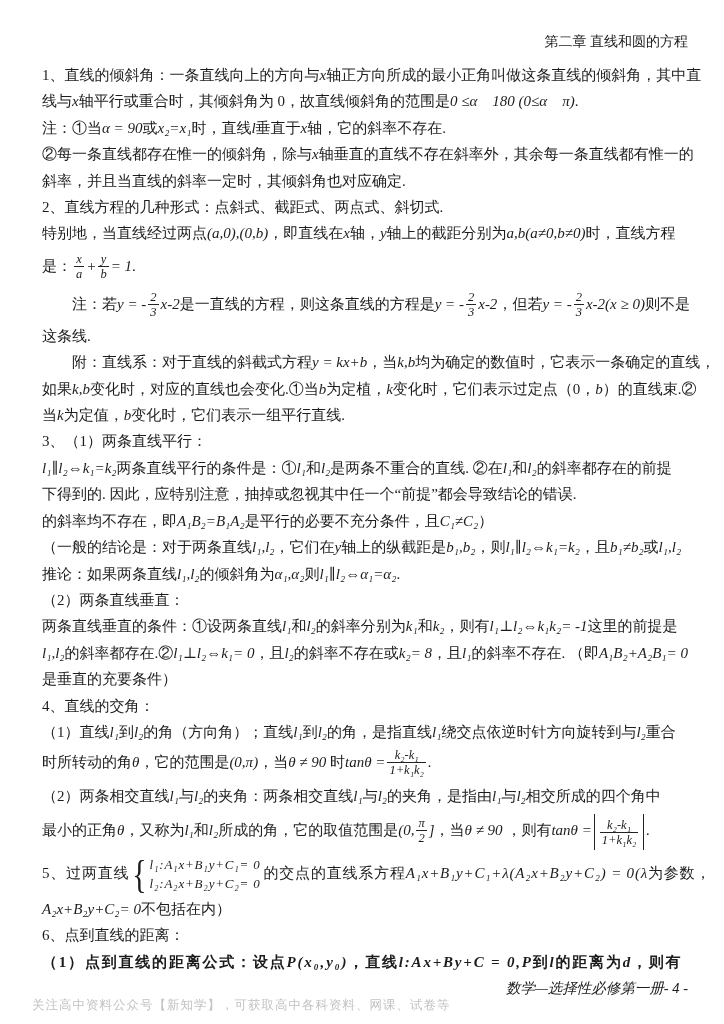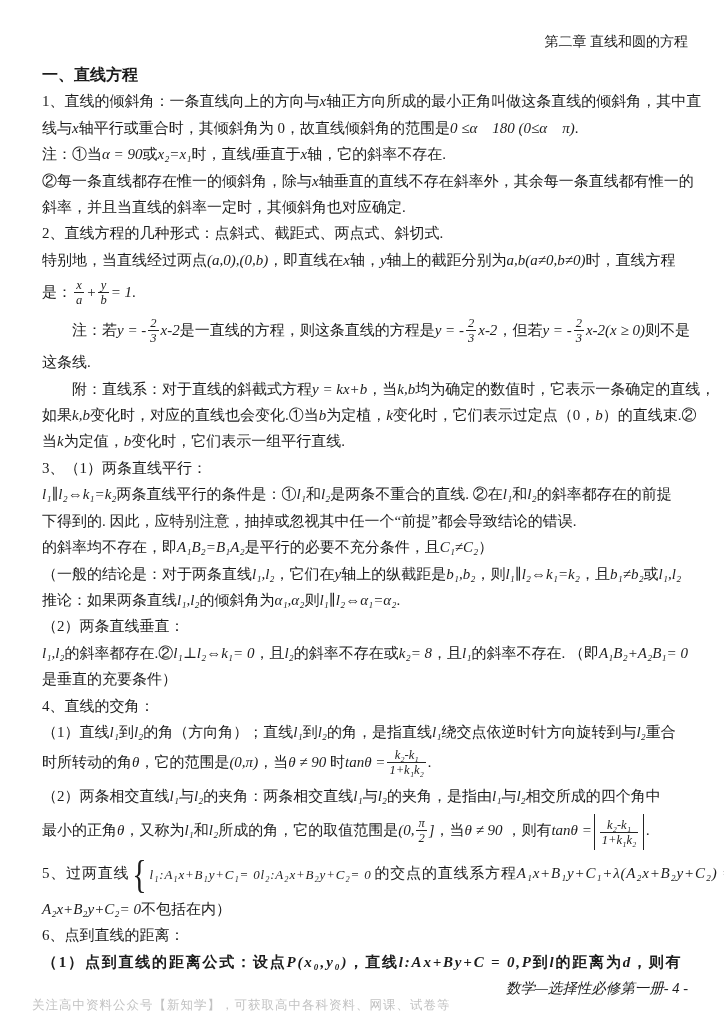--- a/index.html
+++ b/index.html
@@ -46,37 +46,36 @@
   .abs{
     display:inline-block;vertical-align:middle;
     border-left:1.3px solid #222;border-right:1.3px solid #222;
     padding:1px 3px;margin:0 2px;
   }
   .cases{display:inline-flex;align-items:center;vertical-align:middle;margin:0 3px;}
   .cases .brace{
     display:inline-block;font-size:30px;font-weight:300;font-style:normal;
     transform:scaleY(1.35);margin-right:2px;line-height:1;
   }
-  .cases .rows{display:inline-flex;flex-direction:row;}
+  .cases .rows{display:inline-flex;flex-direction:column;}
   .cases .row{display:block;font-size:13px;line-height:1.5;font-style:italic;}
   .footer-page{
     position:absolute;right:36px;bottom:26px;
     font-style:italic;font-size:14.5px;color:#1c1c1c;
   }
   .watermark{
     position:absolute;left:32px;bottom:10px;
     color:#c2c2c2;font-size:12.5px;letter-spacing:1px;
   }
 </style>
 </head>
 <body>
 
 <div class="page">
   <div class="doc-title">第二章 直线和圆的方程</div>
-  <div class="doc-heading">一、直线方程</div>
   <div id="doc-lines">
       <div class="line"><span>1、直线的倾斜角：一条直线向上的方向与</span><span class="m">x</span><span>轴正方向所成的最小正角叫做这条直线的倾斜角，其中直</span></div>
       <div class="line"><span>线与</span><span class="m">x</span><span>轴平行或重合时，其倾斜角为 0，故直线倾斜角的范围是</span><span class="m">0 ≤α</span><span>　</span><span class="m">180 (0≤α</span><span>　</span><span class="m">π)</span><span>.</span></div>
       <div class="line"><span>注：①当</span><span class="m">α = 90</span><span>或</span><span class="m">x₂=x₁</span><span>时，直线</span><span class="m">l</span><span>垂直于</span><span class="m">x</span><span>轴，它的斜率不存在.</span></div>
       <div class="line"><span>②每一条直线都存在惟一的倾斜角，除与</span><span class="m">x</span><span>轴垂直的直线不存在斜率外，其余每一条直线都有惟一的</span></div>
       <div class="line"><span>斜率，并且当直线的斜率一定时，其倾斜角也对应确定.</span></div>
       <div class="line"><span>2、直线方程的几种形式：点斜式、截距式、两点式、斜切式.</span></div>
       <div class="line"><span>特别地，当直线经过两点</span><span class="m">(a,0),(0,b)</span><span>，即直线在</span><span class="m">x</span><span>轴，</span><span class="m">y</span><span>轴上的截距分别为</span><span class="m">a,b(a≠0,b≠0)</span><span>时，直线方程</span></div>
       <div class="line tall"><span>是：</span><span class="frac"><span class="num">x</span><span class="den">a</span></span><span class="m">+</span><span class="frac"><span class="num">y</span><span class="den">b</span></span><span class="m">= 1</span><span>.</span></div>
       <div class="line tall ind2"><span>注：若</span><span class="m">y = -</span><span class="frac"><span class="num">2</span><span class="den">3</span></span><span class="m">x-2</span><span>是一直线的方程，则这条直线的方程是</span><span class="m">y = -</span><span class="frac"><span class="num">2</span><span class="den">3</span></span><span class="m">x-2</span><span>，但若</span><span class="m">y = -</span><span class="frac"><span class="num">2</span><span class="den">3</span></span><span class="m">x-2(x ≥ 0)</span><span>则不是</span></div>
@@ -84,20 +83,21 @@
       <div class="line ind2"><span>附：直线系：对于直线的斜截式方程</span><span class="m">y = kx+b</span><span>，当</span><span class="m">k,b</span><span>均为确定的数值时，它表示一条确定的直线，</span></div>
       <div class="line"><span>如果</span><span class="m">k,b</span><span>变化时，对应的直线也会变化.①当</span><span class="m">b</span><span>为定植，</span><span class="m">k</span><span>变化时，它们表示过定点（0，</span><span class="m">b</span><span>）的直线束.②</span></div>
       <div class="line"><span>当</span><span class="m">k</span><span>为定值，</span><span class="m">b</span><span>变化时，它们表示一组平行直线.</span></div>
       <div class="line"><span>3、（1）两条直线平行：</span></div>
       <div class="line"><span class="m">l₁∥l₂⇔k₁=k₂</span><span>两条直线平行的条件是：①</span><span class="m">l₁</span><span>和</span><span class="m">l₂</span><span>是两条不重合的直线. ②在</span><span class="m">l₁</span><span>和</span><span class="m">l₂</span><span>的斜率都存在的前提</span></div>
       <div class="line"><span>下得到的. 因此，应特别注意，抽掉或忽视其中任一个“前提”都会导致结论的错误.</span></div>
       <div class="line"><span>的斜率均不存在，即</span><span class="m">A₁B₂=B₁A₂</span><span>是平行的必要不充分条件，且</span><span class="m">C₁≠C₂</span><span>）</span></div>
       <div class="line"><span>（一般的结论是：对于两条直线</span><span class="m">l₁,l₂</span><span>，它们在</span><span class="m">y</span><span>轴上的纵截距是</span><span class="m">b₁,b₂</span><span>，则</span><span class="m">l₁∥l₂⇔k₁=k₂</span><span>，且</span><span class="m">b₁≠b₂</span><span>或</span><span class="m">l₁,l₂</span></div>
       <div class="line"><span>推论：如果两条直线</span><span class="m">l₁,l₂</span><span>的倾斜角为</span><span class="m">α₁,α₂</span><span>则</span><span class="m">l₁∥l₂⇔α₁=α₂</span><span>.</span></div>
       <div class="line"><span>（2）两条直线垂直：</span></div>
+      <div class="line"><span>两条直线垂直的条件：①设两条直线</span><span class="m">l₁</span><span>和</span><span class="m">l₂</span><span>的斜率分别为</span><span class="m">k₁</span><span>和</span><span class="m">k₂</span><span>，则有</span><span class="m">l₁⊥l₂⇔k₁k₂= -1</span><span>这里的前提是</span></div>
       <div class="line"><span class="m">l₁,l₂</span><span>的斜率都存在.②</span><span class="m">l₁⊥l₂⇔k₁= 0</span><span>，且</span><span class="m">l₂</span><span>的斜率不存在或</span><span class="m">k₂= 8</span><span>，且</span><span class="m">l₁</span><span>的斜率不存在. （即</span><span class="m">A₁B₂+A₂B₁= 0</span></div>
       <div class="line"><span>是垂直的充要条件）</span></div>
       <div class="line"><span>4、直线的交角：</span></div>
       <div class="line"><span>（1）直线</span><span class="m">l₁</span><span>到</span><span class="m">l₂</span><span>的角（方向角）；直线</span><span class="m">l₁</span><span>到</span><span class="m">l₂</span><span>的角，是指直线</span><span class="m">l₁</span><span>绕交点依逆时针方向旋转到与</span><span class="m">l₂</span><span>重合</span></div>
       <div class="line tall2"><span>时所转动的角</span><span class="m">θ</span><span>，它的范围是</span><span class="m">(0,π)</span><span>，当</span><span class="m">θ ≠ 90</span><span> 时</span><span class="m">tanθ =</span><span class="frac"><span class="num">k₂-k₁</span><span class="den">1+k₁k₂</span></span><span class="m">.</span></div>
       <div class="line tall2"><span>（2）两条相交直线</span><span class="m">l₁</span><span>与</span><span class="m">l₂</span><span>的夹角：两条相交直线</span><span class="m">l₁</span><span>与</span><span class="m">l₂</span><span>的夹角，是指由</span><span class="m">l₁</span><span>与</span><span class="m">l₂</span><span>相交所成的四个角中</span></div>
       <div class="line tall2"><span>最小的正角</span><span class="m">θ</span><span>，又称为</span><span class="m">l₁</span><span>和</span><span class="m">l₂</span><span>所成的角，它的取值范围是</span><span class="m">(0,</span><span class="frac"><span class="num">π</span><span class="den">2</span></span><span class="m">]</span><span>，当</span><span class="m">θ ≠ 90</span><span> ，则有</span><span class="m">tanθ =</span><span class="abs"><span class="frac"><span class="num">k₂-k₁</span><span class="den">1+k₁k₂</span></span></span><span class="m">.</span></div>
       <div class="line tall3 spread1"><span>5、过两直线</span><span class="cases">
           <span class="brace">{</span>
           <span class="rows">

